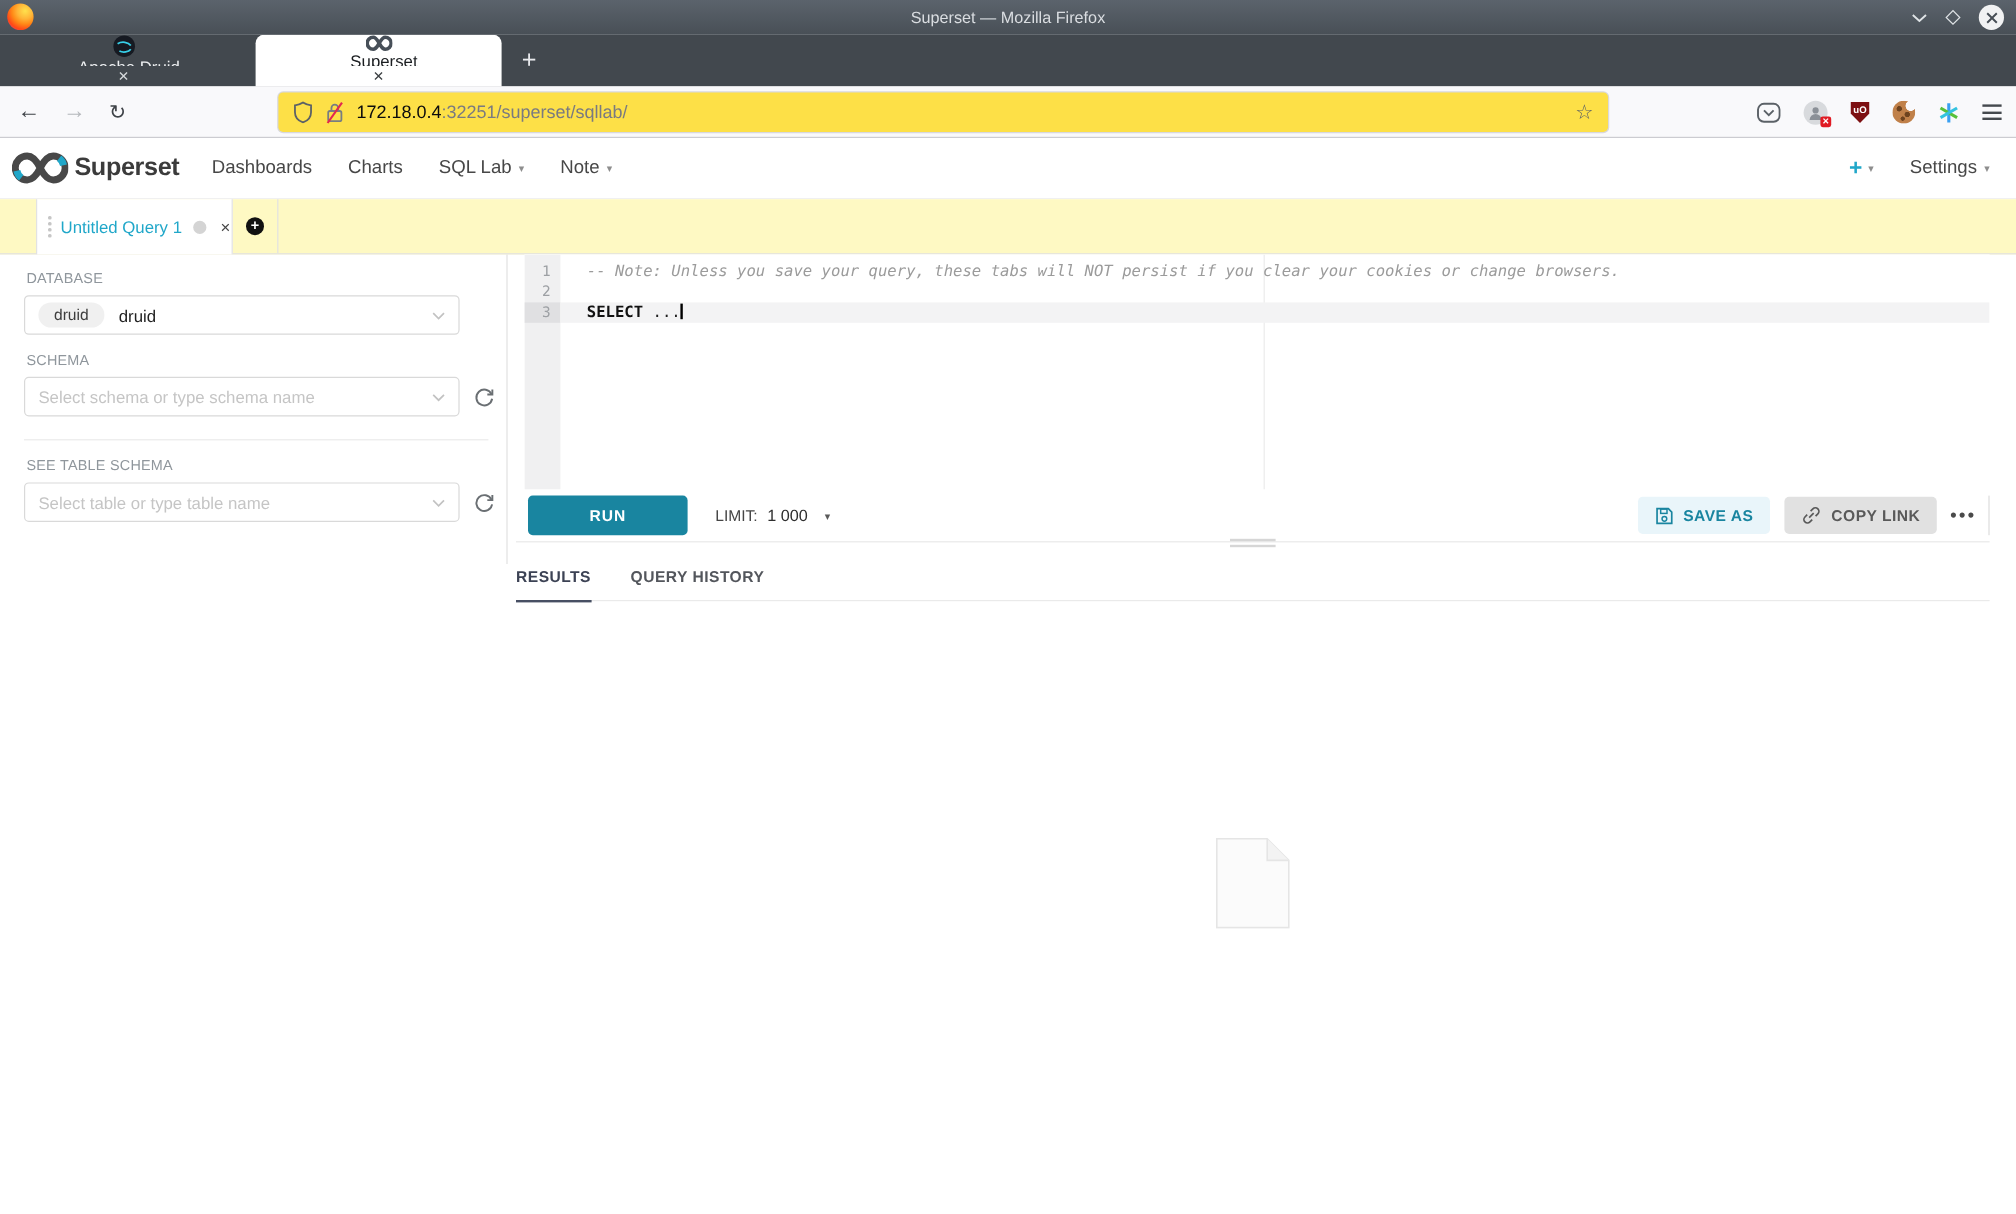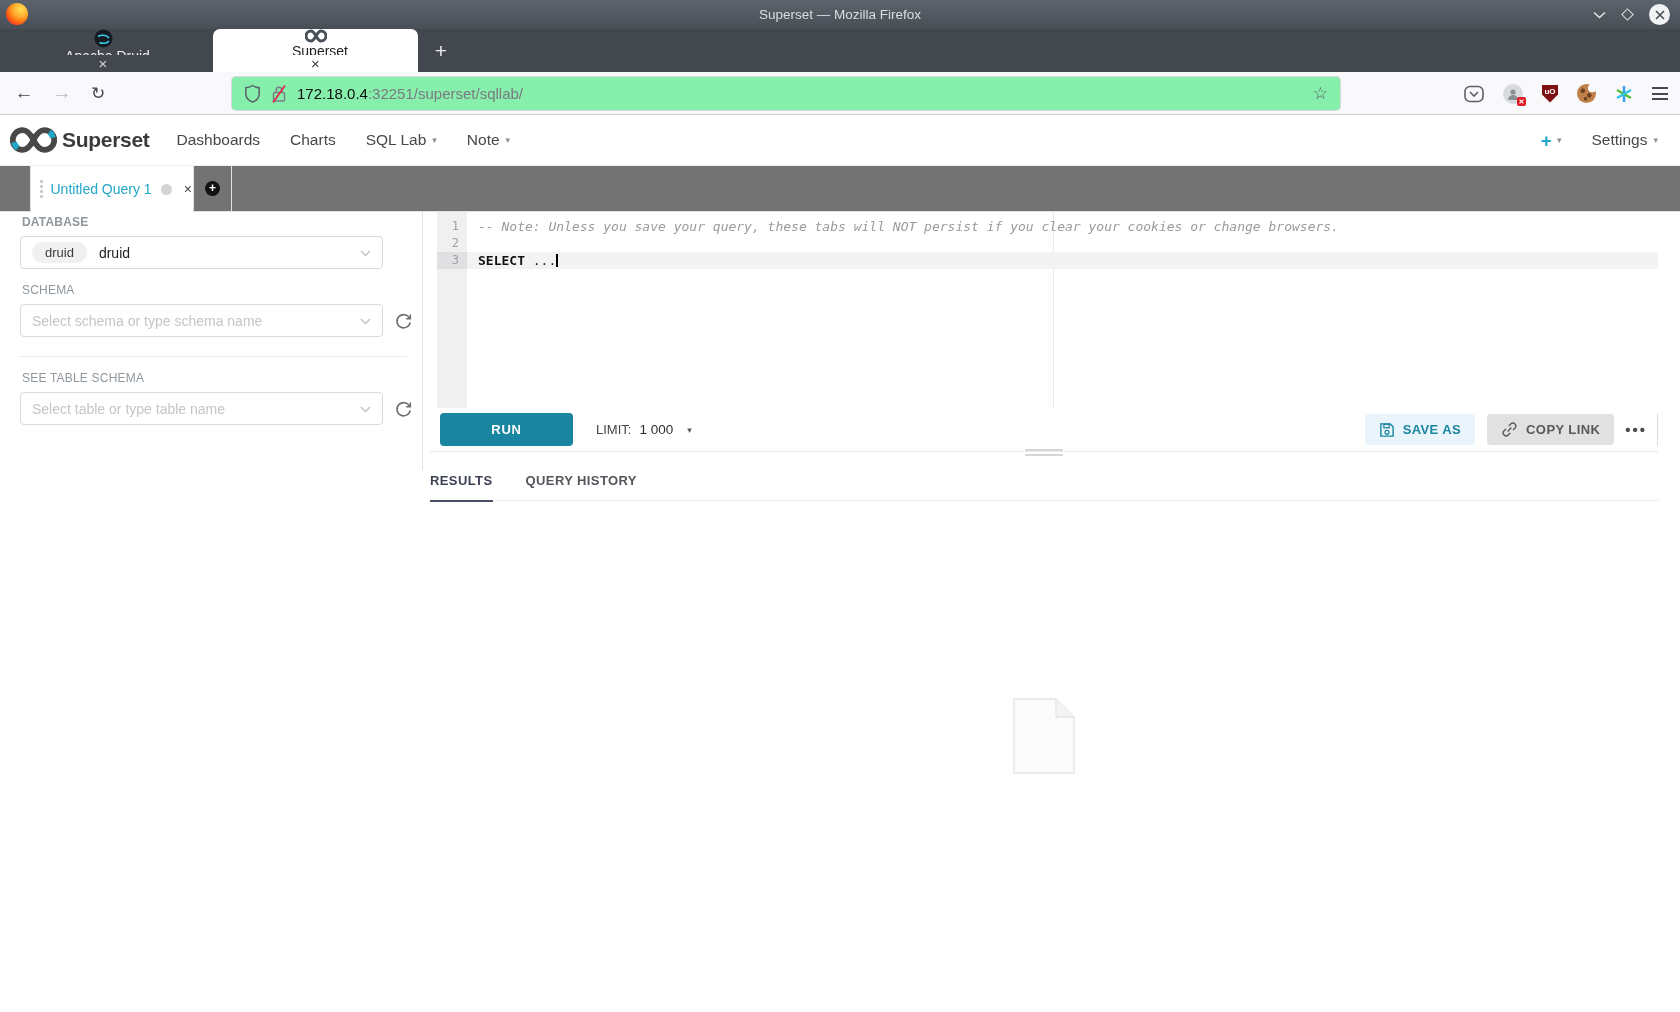--- a/index.html
+++ b/index.html
@@ -26,21 +26,21 @@
   .btab-inactive .btab-close { color:#d5d8db; }
   .btab-active .btab-close { color:#3c4043; }
   .newtab-btn { width:30px; margin-left:8px; color:#e8eaed; font-size:21px; font-weight:300; display:flex; align-items:center; justify-content:center; }
 
   
   .urlrow { height:43px; background:#f9f9fb; border-bottom:1px solid #ccccd1; position:relative; display:flex; align-items:center; }
   .nav-arrow { font-size:19px; color:#3f4348; width:24px; text-align:center; }
   .nav-back { margin-left:12px; }
   .nav-fwd { margin-left:14px; color:#b5b8bc; }
   .nav-reload { margin-left:12px; font-size:17px; }
-  .urlbar { position:absolute; left:232px; top:5px; width:1108px; height:33px; background:#86efac; border-radius:4px;
+  .urlbar { position:absolute; left:232px; top:5px; width:1108px; height:33px; background:#fde047; border-radius:4px;
     box-shadow:0 0 0 1px #d8d8dd; display:flex; align-items:center; padding:0 12px; gap:10px; }
   .url-text { font-size:15px; white-space:nowrap; }
   .url-host { color:#0c0c0d; }
   .url-path { color:#7a7a80; }
   .url-star { margin-left:auto; font-size:17px; color:#5b6065; }
   .right-icons { position:absolute; right:12px; top:0; height:43px; display:flex; align-items:center; gap:19px; }
   .ext-circle { width:20px; height:20px; border-radius:50%; background:#d8dadd; position:relative; display:flex; align-items:center; justify-content:center; }
   .ext-badge { position:absolute; right:-3px; bottom:-2px; width:9px; height:9px; background:#e01b24; color:#fff; font-size:7px; line-height:9px; text-align:center; border-radius:2px; font-weight:bold; }
   .ublock { width:16px; height:18px; background:#7d1012; clip-path:polygon(0 0,100% 0,100% 55%,50% 100%,0 55%); color:#fff; font-size:8px; font-weight:bold; text-align:center; line-height:14px; }
   .cookie { width:19px; height:19px; border-radius:50%; background:#c08049;
@@ -56,55 +56,55 @@
   .sp-logo { margin-left:10px; }
   .sp-brand { margin-left:5px; font-size:21px; font-weight:bold; color:#3b3b3b; letter-spacing:-0.3px; }
   .sp-menu { display:flex; margin-left:27px; gap:30px; align-items:center; }
   .sp-item { font-size:15.5px; color:#474747; display:flex; align-items:center; gap:6px; }
   .caret { font-size:9px; color:#8e8e8e; }
   .nav-right { margin-left:auto; margin-right:22px; display:flex; align-items:center; gap:30px; }
   .plus-group { display:flex; align-items:center; gap:5px; }
   .plus-glyph { color:#20a7c9; font-size:19px; font-weight:bold; line-height:1; }
 
   
-  .qtab-row { height:46px; background:#737373; position:relative; border-bottom:1px solid #e2e2e2; }
+  .qtab-row { height:46px; background:#fef9c3; position:relative; border-bottom:1px solid #e2e2e2; }
   .qtab { position:absolute; left:30px; top:0; width:164px; height:46px; background:#fff;
     border-left:1px solid #e2e2e2; border-right:1px solid #e2e2e2; display:flex; align-items:center; z-index:2; }
   .drag-dots { display:flex; flex-direction:column; gap:2.5px; margin-left:9px; }
   .drag-dots i { width:2.5px; height:2.5px; border-radius:50%; background:#c6c6c6; }
   .qtab-label { margin-left:8px; font-size:14px; color:#20a7c9; white-space:nowrap; }
   .qtab-dot { width:11px; height:11px; border-radius:50%; background:#d4d4d4; margin-left:9px; flex:none; }
   .qtab-close { margin-left:12px; font-size:14px; color:#454545; }
   .qtab-new { position:absolute; left:194px; top:0; width:38px; height:45px; border-right:1px solid #e2e2e2; display:flex; align-items:center; justify-content:center; }
   .plus-circle { width:15px; height:15px; border-radius:50%; background:#111; color:#fff; font-size:12px; line-height:14px; text-align:center; font-weight:bold; }
 
   
   .content { position:absolute; top:212px; left:0; right:0; bottom:0; }
 
   .sidebar { position:absolute; left:0; top:0; width:423px; height:258px; border-right:1px solid #e2e2e2; }
   .side-label { margin:14px 0 7px 22px; font-size:12px; color:#8f969c; letter-spacing:0.2px; }
-  .side-label.first { margin-top:3px;font-weight:bold; }
+  .side-label.first { margin-top:13px; }
   .select-row { display:flex; align-items:center; margin-left:20px; }
   .sel { width:363px; height:33px; border:1px solid #d9d9d9; border-radius:4px; background:#fff;
     display:flex; align-items:center; padding:0 11px; position:relative; }
   .sel-chev { position:absolute; right:11px; top:13px; }
   .db-pill { background:#f0f0f0; border-radius:16px; padding:3px 13px; font-size:13px; color:#3d3d3d; }
   .db-value { margin-left:12px; font-size:14px; color:#222; }
   .placeholder { font-size:14px; color:#c5c5c5; }
   .refresh-btn { margin-left:11px; }
   .side-divider { width:387px; height:1px; background:#eaeaea; margin:19px 0 0 20px; }
 
   
   .editor { position:absolute; left:437px; top:0; width:1221px; height:196px; background:#fff; overflow:hidden; }
   .gutter-bg { position:absolute; left:0; top:0; bottom:0; width:30px; background:#f0f0f1; }
   .print-margin { position:absolute; left:616px; top:0; bottom:0; width:1px; background:#ececec; }
   .lines { position:absolute; left:0; right:0; top:6px; }
   .line-row { display:flex; height:17px; position:relative; }
   .line-num { width:30px; padding-right:8px; text-align:right; font-family:"DejaVu Sans Mono", monospace; font-size:12px; line-height:17px; color:#9da0a4; flex:none; }
-  .line-text { flex:1; padding-left:11px; font-family:"DejaVu Sans Mono", monospace; font-size:13px; line-height:17px; white-space:pre; color:#1f1f1f; }
+  .line-text { flex:1; padding-left:22px; font-family:"DejaVu Sans Mono", monospace; font-size:13px; line-height:17px; white-space:pre; color:#1f1f1f; }
   .row-active .line-num { background:#e0e0e2; }
   .row-active .line-text { background:#f3f3f4; }
   .tok-comment { color:#9b9b9b; font-style:italic; }
   .tok-keyword { font-weight:bold; color:#111; }
   .cursor { display:inline-block; width:1.5px; height:13px; background:#000; vertical-align:-2px; }
 
   
   .sql-toolbar { position:absolute; left:430px; width:1228px; top:196px; height:44px; border-bottom:1px solid #e9e9e9; display:flex; align-items:center; }
   .run-btn { margin-left:10px; width:133px; height:33px; background:#1985a0; border:none; border-radius:4px;
     color:#fff; font-size:13px; font-weight:bold; letter-spacing:0.8px; font-family:inherit; }

